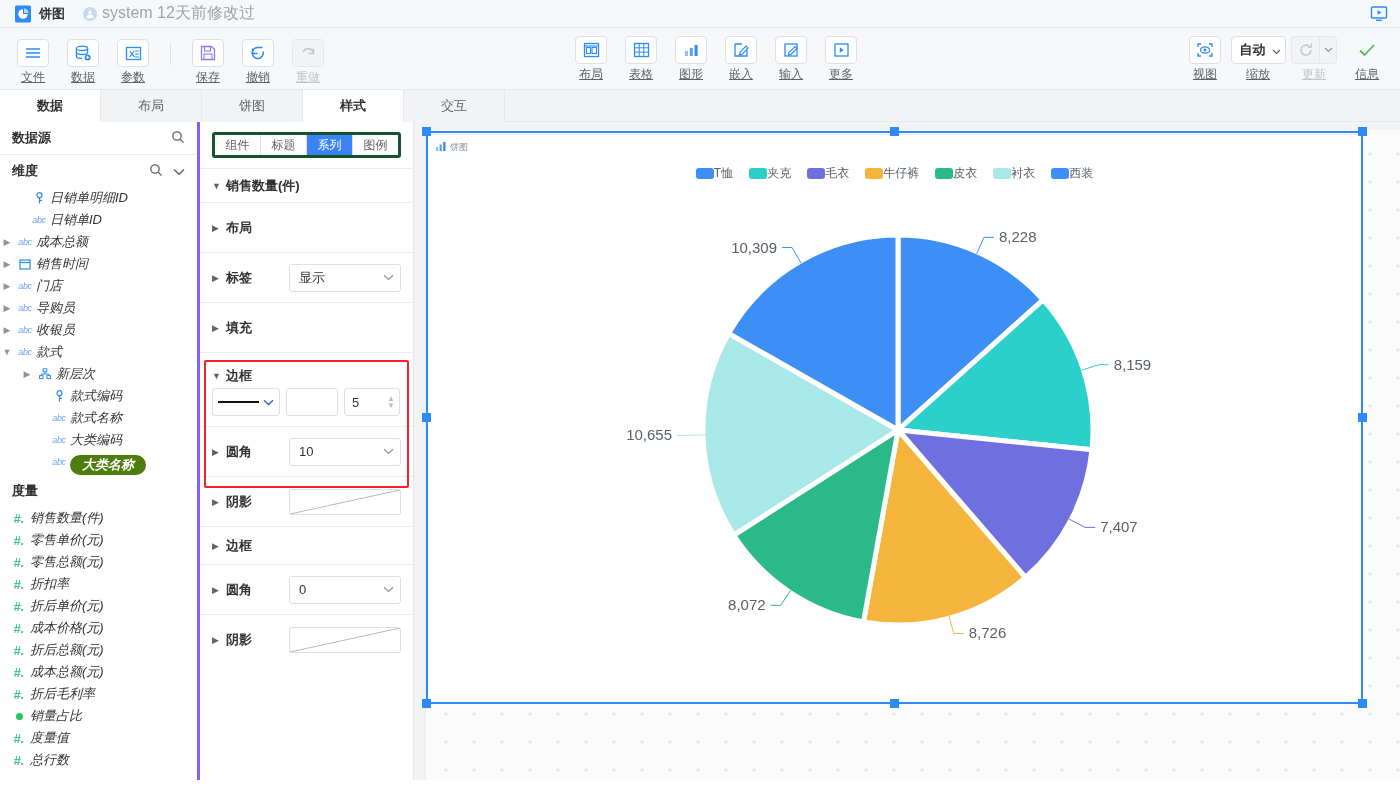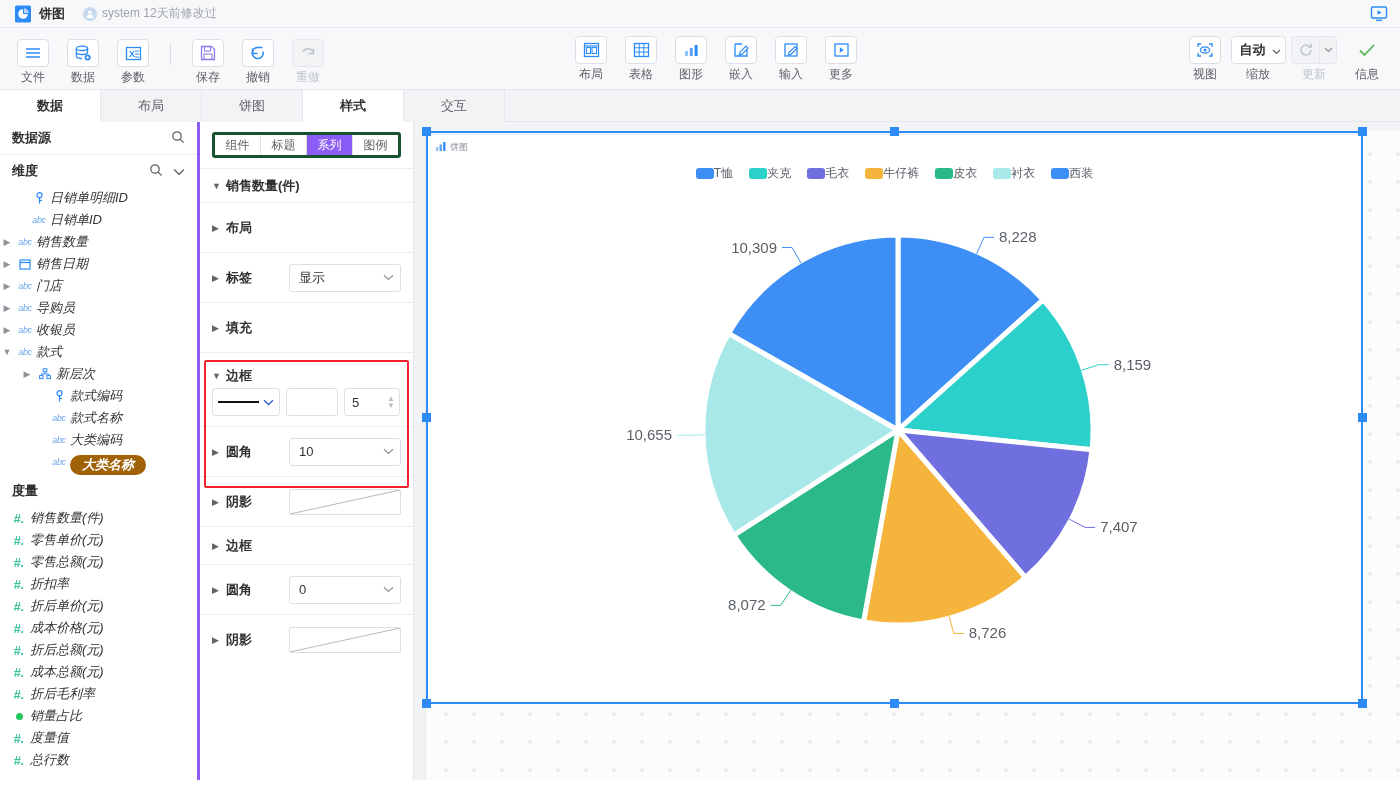--- a/index.html
+++ b/index.html
@@ -13,41 +13,41 @@
   .app { width:1400px; height:780px; display:flex; flex-direction:column; }
 
   
   .titlebar {
     height:28px; background:#f7f8fa; border-bottom:1px solid #e4e7ed;
     display:flex; align-items:center; padding:0 6px; flex:none;
   }
   .doc-icon { width:18px; height:18px; margin:0 7px 0 8px; position:relative; }
   .doc-icon svg { display:block; }
   .doc-title { font-size:13px; font-weight:bold; color:#303133; }
-  .meta { display:flex; align-items:center; margin-left:18px; color:#a0a4ab; font-size:12px; }
+  .meta { display:flex; align-items:center; margin-left:18px; color:#a0a4ab; font-size:16px; }
   .meta .avatar { width:14px; height:14px; border-radius:50%; background:#c6d9ef; margin-right:5px;
       display:flex; align-items:center; justify-content:center;}
   .titlebar-right { margin-left:auto; display:flex; align-items:center; padding-right:4px; }
   .present-btn { width:22px; height:20px; display:flex; align-items:center; justify-content:center; }
 
   
   .ribbon {
     height:62px; background:#f7f8fa; border-bottom:1px solid #e4e7ed;
     display:flex; align-items:center; position:relative; flex:none;
   }
   .grp { display:flex; align-items:flex-start; height:100%; padding-top:6px; }
   .tool {
     width:50px; display:flex; flex-direction:column; align-items:center; cursor:pointer;
   }
   .tool .tbox {
     width:32px; height:28px; background:#fff; border:1px solid #dcdfe6; border-radius:4px;
     display:flex; align-items:center; justify-content:center; margin-bottom:3px;
   }
   .tool.flat .tbox { background:transparent; border-color:transparent; }
-  .tool .tlabel { font-size:12px; color:#606266; line-height:14px; }
+  .tool .tlabel { font-size:12px; color:#606266; line-height:14px;text-decoration:underline; }
   .tool.disabled .tlabel { color:#c0c4cc; }
   .tool.disabled .tbox { background:#f2f3f5; border-color:#e4e7ed; }
   .vsep { width:1px; height:22px; background:#dcdfe6; margin:0 12px; align-self:flex-start; margin-top:10px; }
   .ribbon-left { padding-left:8px; display:flex; }
   .ribbon-center { position:absolute; left:566px; display:flex; }
   .ribbon-right { position:absolute; right:8px; display:flex; align-items:flex-start; }
   .zoom-combo {
     height:28px; background:#fff; border:1px solid #dcdfe6; border-radius:4px;
     display:flex; align-items:center; padding:0 4px 0 8px; margin-bottom:3px;
   }
@@ -88,38 +88,38 @@
   }
   .ds-item .dsi { margin-right:6px; display:flex; }
   .sec-divider { height:1px; background:#ebeef5; margin:0; }
   .tree { font-size:13px; }
   .tnode { height:22px; display:flex; align-items:center; white-space:nowrap; cursor:pointer;font-style:italic; }
   .tnode .arr { width:14px; text-align:center; color:#909399; font-size:9px; flex:none; }
   .tnode .ticon { width:22px; flex:none; display:flex; align-items:center; justify-content:center; }
   .tnode .abc { font-size:9px; color:#6ea8f0; font-family:"Liberation Sans",sans-serif; letter-spacing:-0.3px; }
   .tnode .tlab { color:#303133; }
   .tnode.selected .tlab {
-    background:#a16207; color:#fff; border-radius:10px; padding:1px 12px; font-weight:bold;margin-top:6px;
+    background:#4d7c0f; color:#fff; border-radius:10px; padding:1px 12px; font-weight:bold;margin-top:6px;
   }
   .tnode.selected { overflow:visible; }
   .measures .tnode .ticon { color:#2fbf9c; }
   .hashicon { color:#3fc3a0; font-weight:bold; font-size:13px; }
   .dot-green { width:7px; height:7px; border-radius:50%; background:#22c55e; display:block; }
 
   
   .mid-panel { width:214px; background:#fff; border-right:1px solid #e4e7ed; display:flex; flex-direction:column; position:relative; }
   .seg {
     margin:10px 12px; height:26px; display:flex; border:3px solid #14532d; border-radius:3px; overflow:hidden;
   }
   .seg .sgi {
     flex:1; display:flex; align-items:center; justify-content:center; font-size:12px;
     color:#606266; border-right:1px solid #dcdfe6; cursor:pointer; background:#fff;
   }
   .seg .sgi:last-child { border-right:none; }
-  .seg .sgi.active { background:#8b5cf6; color:#fff; }
+  .seg .sgi.active { background:#3b82f6; color:#fff; }
   .row {
     min-height:34px; display:flex; align-items:center; padding:0 12px;
     border-top:1px solid #ebeef5; font-size:13px; color:#303133;
   }
   .row .caret { width:14px; color:#606266; font-size:9px; flex:none; }
   .row .rlabel { font-weight:bold; }
   .row .ctl { margin-left:auto; }
   .row.tall { min-height:50px; }
   .sel {
     width:112px; height:28px; border:1px solid #dcdfe6; border-radius:3px; background:#fff;
@@ -452,31 +452,31 @@
           <span class="ticon">
               <span class="abc">abc</span>
             </span>
           <span class="tlab">日销单ID</span>
         </div>
         <div class="tnode">
           <span class="arr">▶</span>
           <span class="ticon">
               <span class="abc">abc</span>
             </span>
-          <span class="tlab">销售数量</span>
+          <span class="tlab">成本总额</span>
         </div>
         <div class="tnode">
           <span class="arr">▶</span>
           <span class="ticon">
               <svg width="12" height="12" viewBox="0 0 12 12">
                 <rect x="1" y="2" width="10" height="9" fill="none" stroke="#2c8bf7" stroke-width="1.2"></rect>
                 <line x1="1" y1="4.5" x2="11" y2="4.5" stroke="#2c8bf7" stroke-width="1.2"></line>
               </svg>
             </span>
-          <span class="tlab">销售日期</span>
+          <span class="tlab">销售时间</span>
         </div>
         <div class="tnode">
           <span class="arr">▶</span>
           <span class="ticon">
               <span class="abc">abc</span>
             </span>
           <span class="tlab">门店</span>
         </div>
         <div class="tnode">
           <span class="arr">▶</span>

